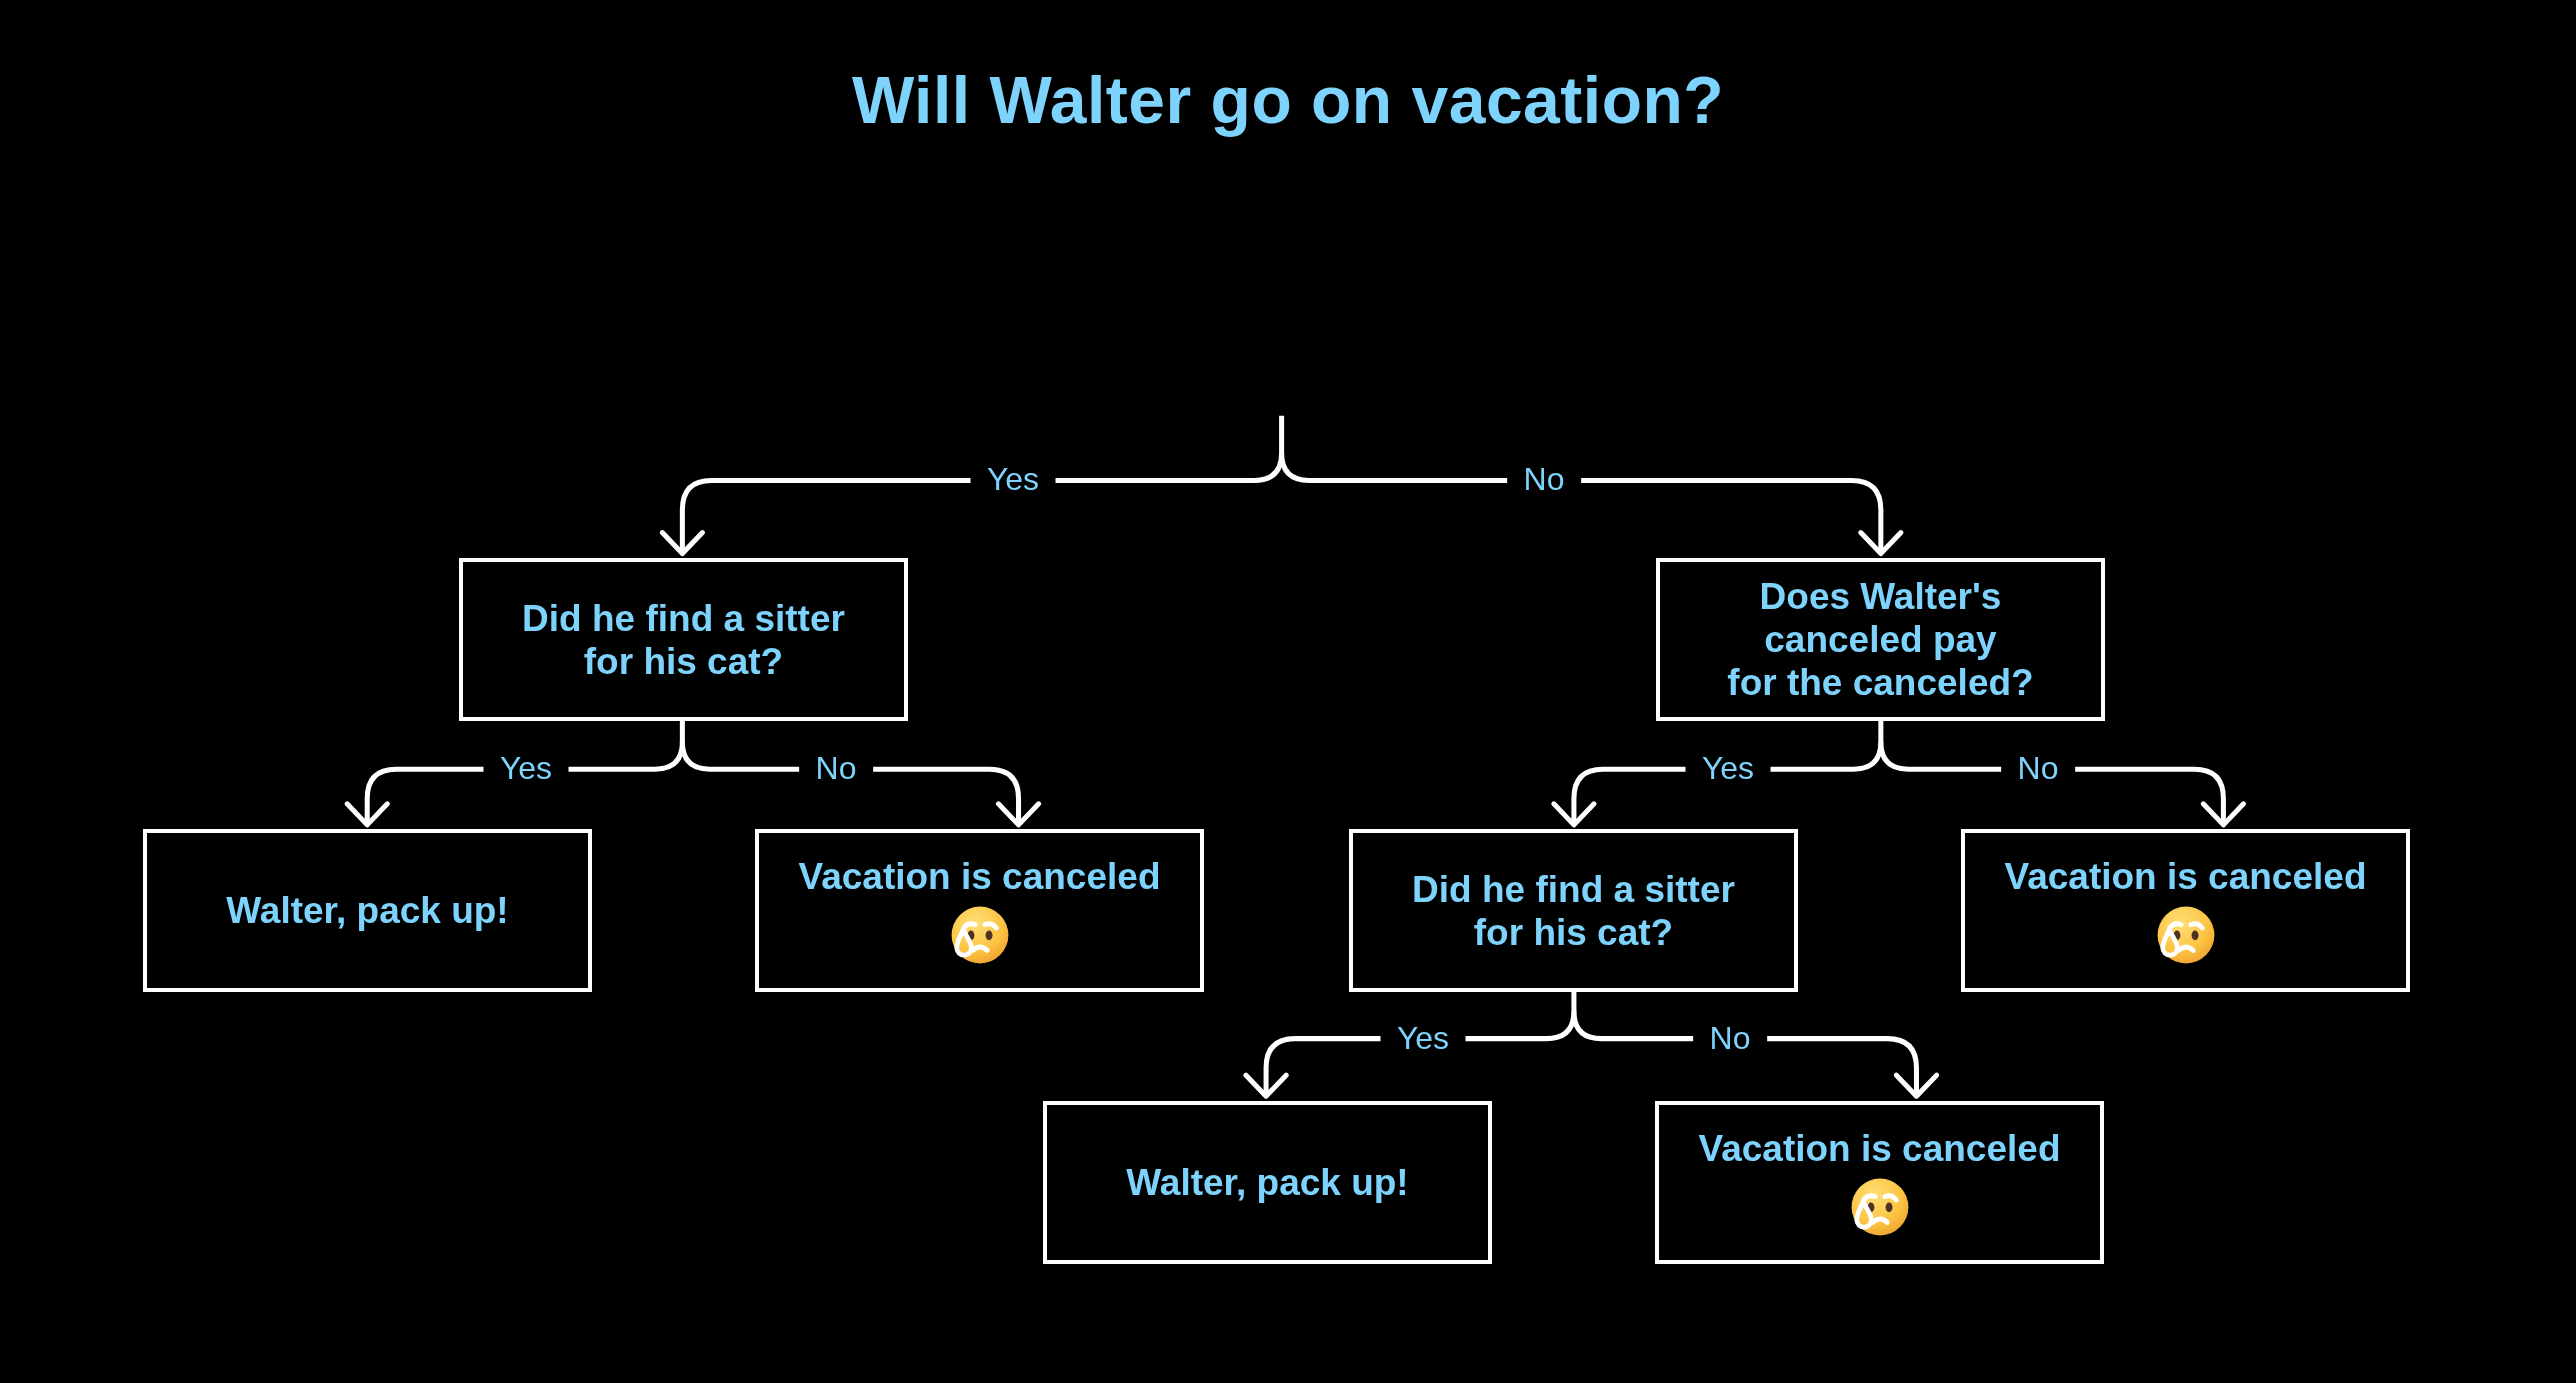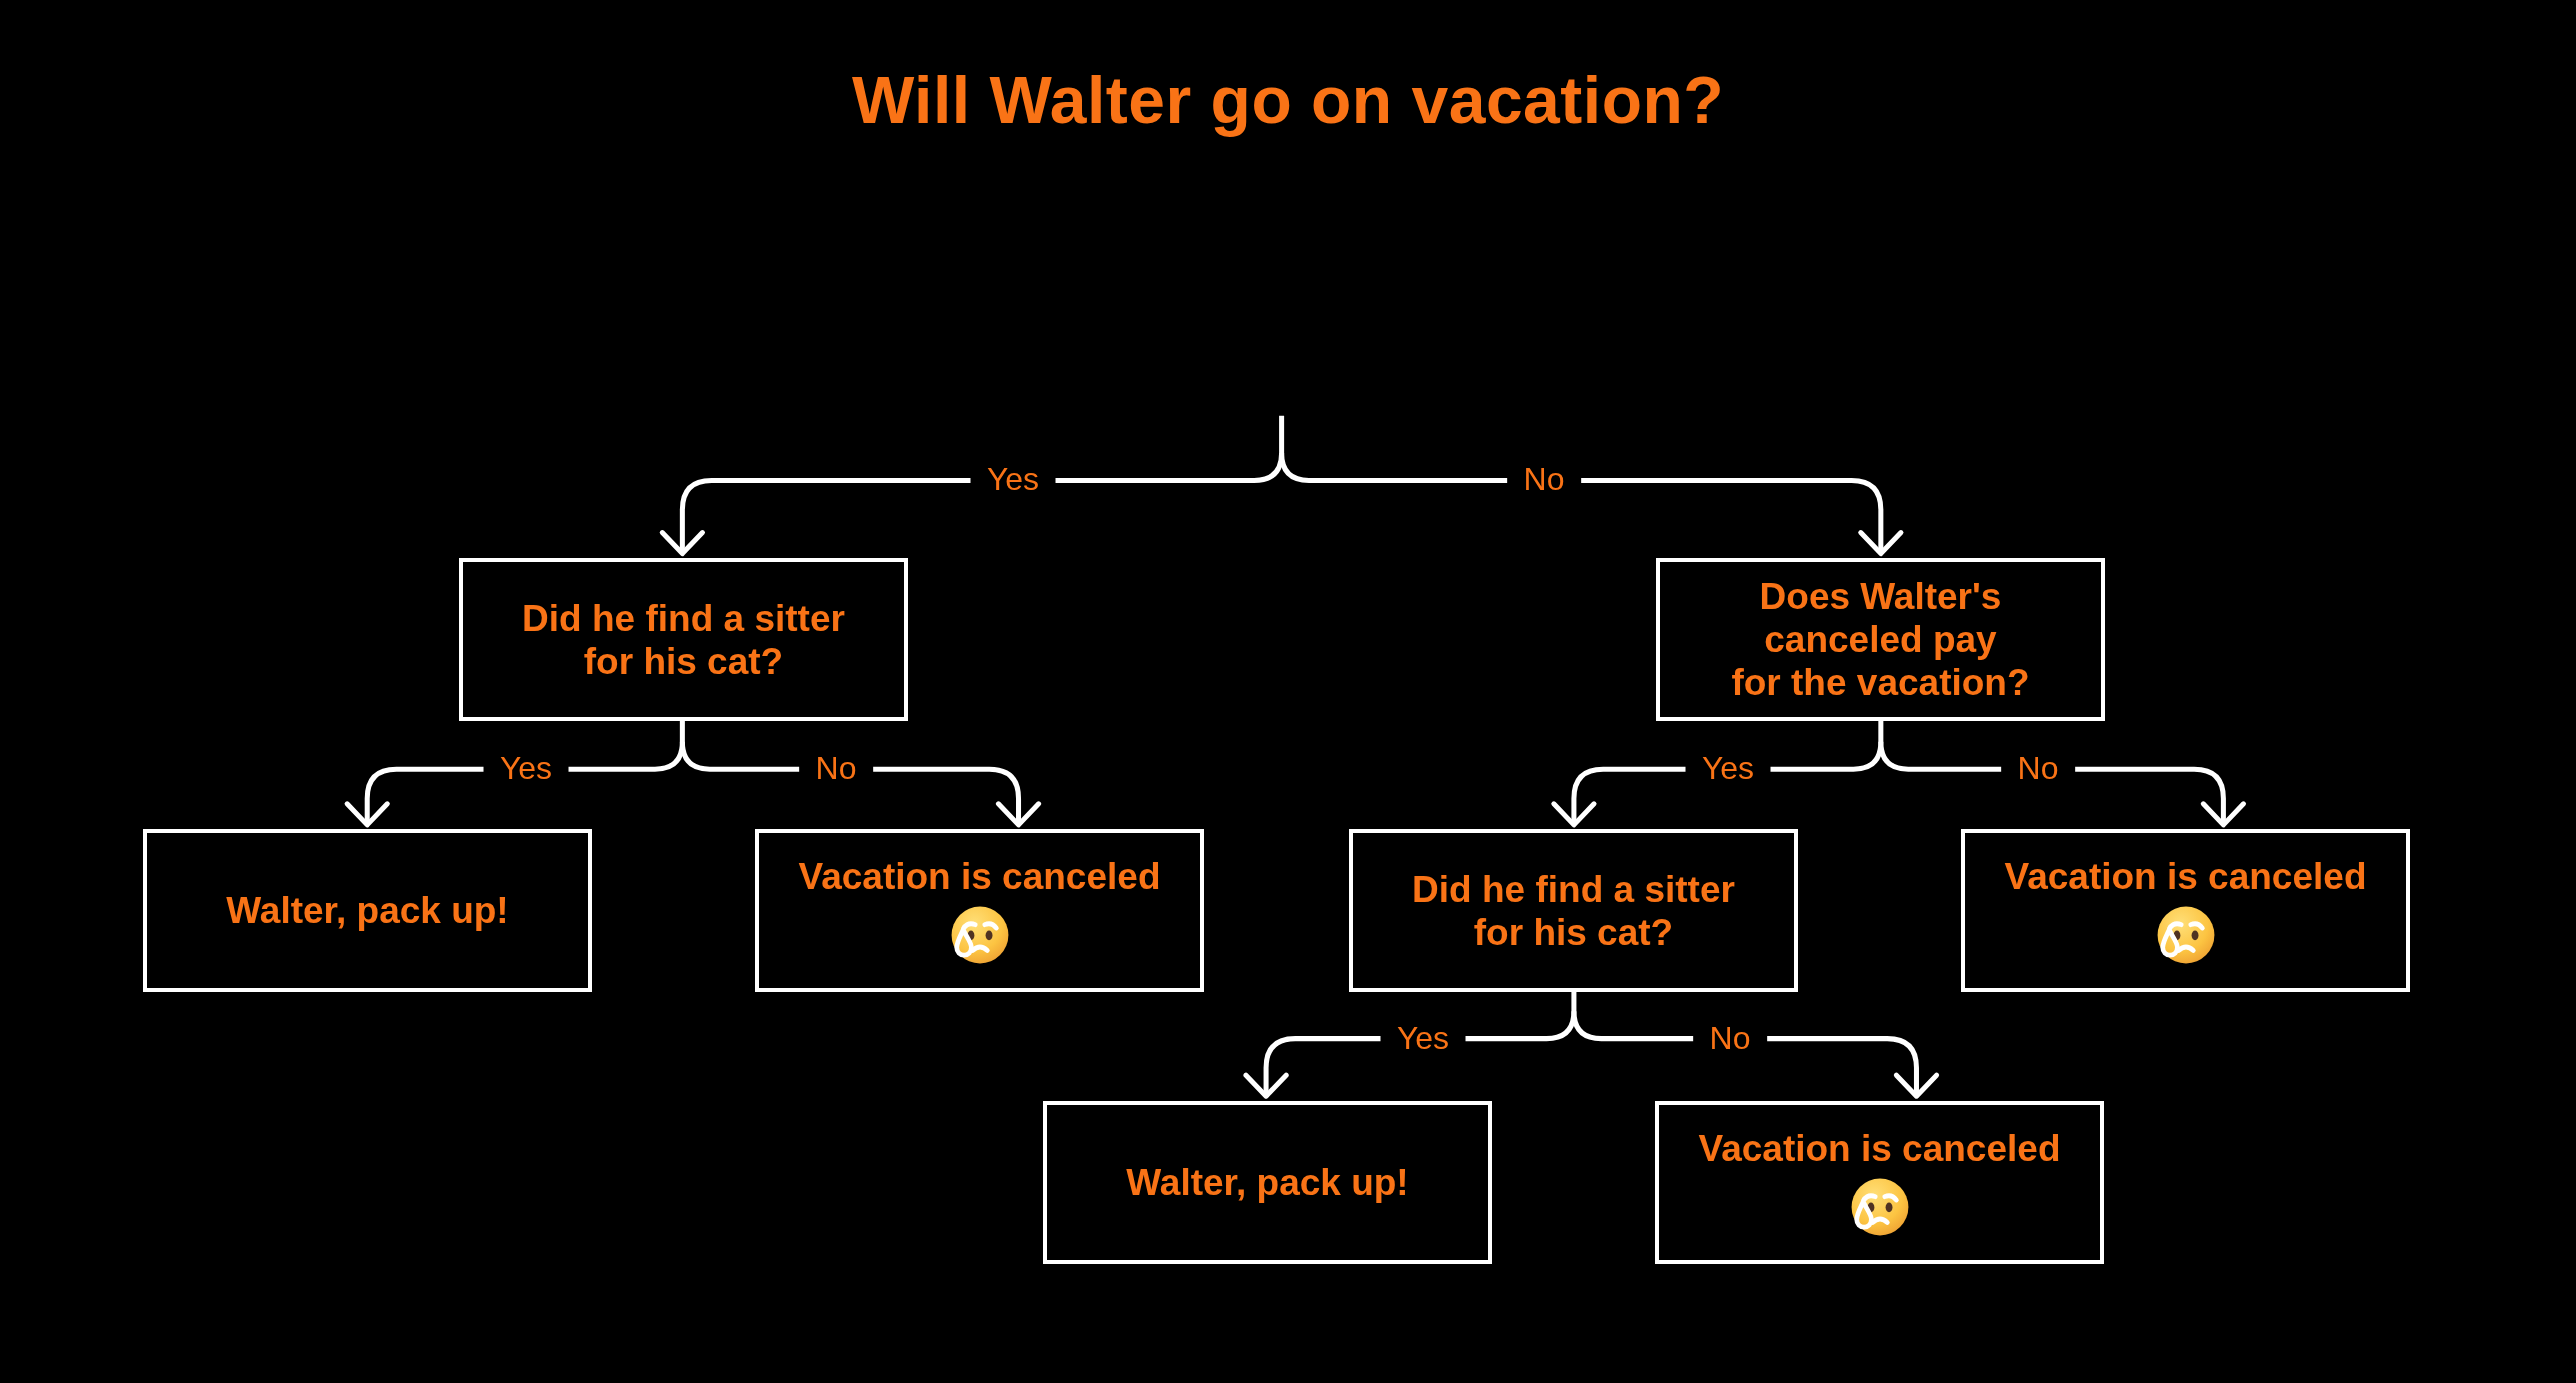--- a/index.html
+++ b/index.html
@@ -1,18 +1,18 @@
 <!DOCTYPE html>
 <html style="font-size:14.6px"><head>
 <meta charset="utf-8">
 <style>
   html,body{margin:0;padding:0;background:#000;}
   .stage{
     position:relative;width:2576px;height:1383px;background:#000;overflow:hidden;
-    font-family:"Liberation Sans","DejaVu Sans",sans-serif;color:#f97316;
+    font-family:"Liberation Sans","DejaVu Sans",sans-serif;color:#7dd3fc;
   }
   .title{
     position:absolute;left:0;top:66px;width:100%;text-align:center;
     font-size:66px;font-weight:700;line-height:1.05;letter-spacing:0.5px;
   }
   .connectors{position:absolute;left:0;top:0;width:2576px;height:1383px;}
   .connectors path{stroke:#fff;stroke-width:5.5;fill:none;}
   .connectors path.arrowhead{stroke-linecap:round;stroke-linejoin:round;}
   .node{
     position:absolute;width:449px;height:163px;box-sizing:border-box;
@@ -85,21 +85,21 @@
     <div class="node-text">
       <span class="tl">Did he find a sitter</span>
       <span class="tl">for his cat?</span>
     </div>
   </div>
 
   <div class="node" style="left:1656px;top:558px">
     <div class="node-text">
       <span class="tl">Does Walter's</span>
       <span class="tl">canceled pay</span>
-      <span class="tl">for the vacation?</span>
+      <span class="tl">for the canceled?</span>
     </div>
   </div>
 
   <div class="node" style="left:143px;top:829px">
     <div class="node-text">
       <span class="tl">Walter, pack up!</span>
     </div>
   </div>
 
   <div class="node node--emoji" style="left:755px;top:829px">

